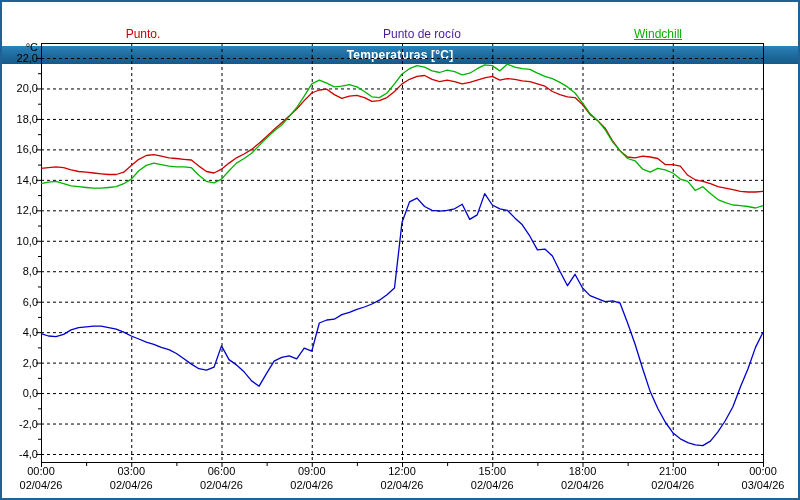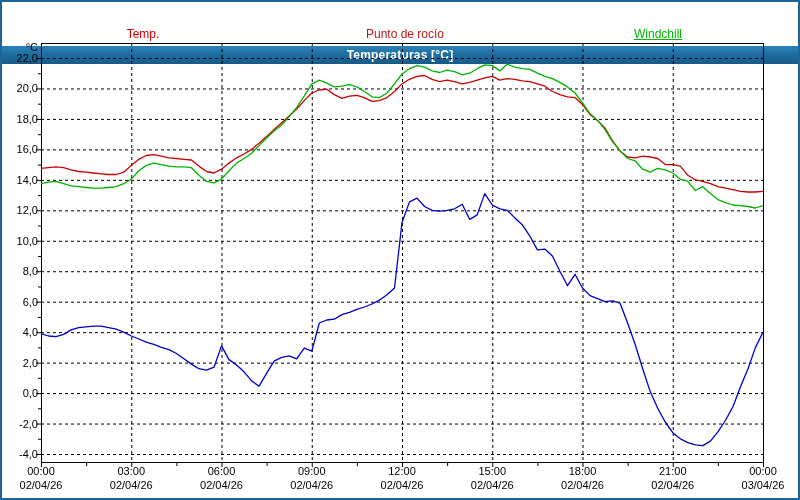--- a/index.html
+++ b/index.html
@@ -24,22 +24,22 @@
   #chart-svg{position:absolute;left:0;top:0;}
 </style>
 </head>
 <body>
 
 <div id="window">
   <div id="titlebar">
     <span>Temperaturas [°C]</span>
   </div>
 
-  <span class="legend-item" style="left: 141px; color: rgb(204, 0, 0);">Temp.</span>
-  <span class="legend-item" style="left: 403px; color: #b91c1c;">Punto de rocío</span>
+  <span class="legend-item" style="left: 141px; color: rgb(204, 0, 0);">Punto.</span>
+  <span class="legend-item" style="left: 420px; color: #4c1d95;">Punto de rocío</span>
   <span class="legend-item" style="left: 656px; color: rgb(0, 180, 0); text-decoration: underline;">Windchill</span>
 
   <svg id="chart-svg" width="796" height="496">
       <g stroke="#000000" stroke-width="1" stroke-dasharray="3,3">
         <line x1="39" y1="56.5" x2="761" y2="56.5"></line>
         <line x1="39" y1="86.96153846153845" x2="761" y2="86.96153846153845"></line>
         <line x1="39" y1="117.42307692307692" x2="761" y2="117.42307692307692"></line>
         <line x1="39" y1="147.8846153846154" x2="761" y2="147.8846153846154"></line>
         <line x1="39" y1="178.34615384615384" x2="761" y2="178.34615384615384"></line>
         <line x1="39" y1="208.80769230769232" x2="761" y2="208.80769230769232"></line>

